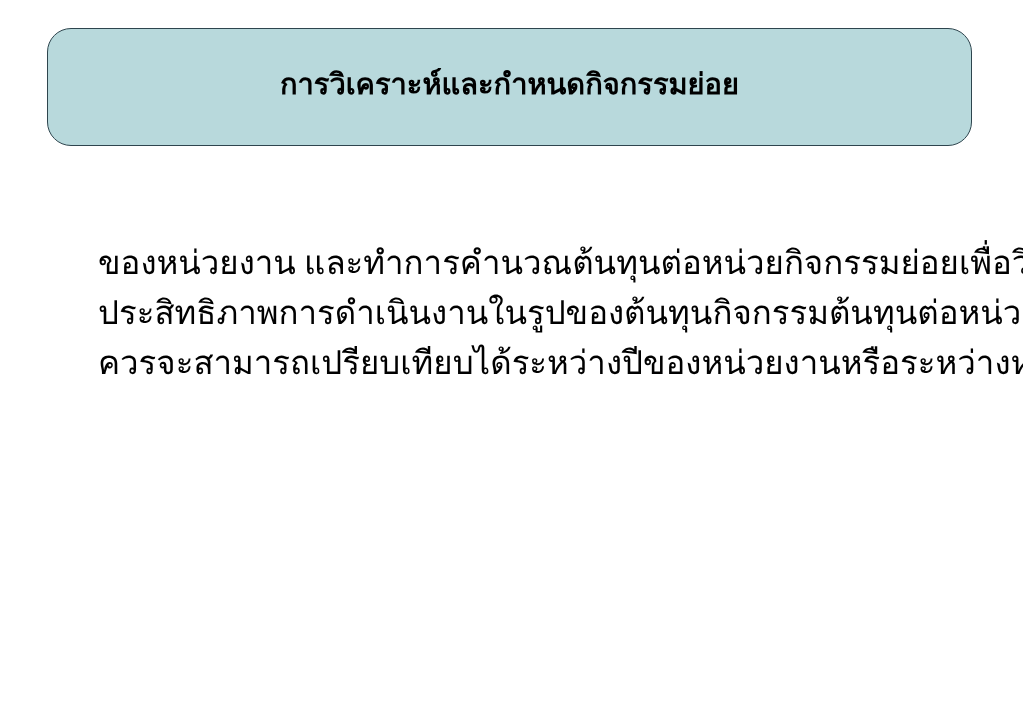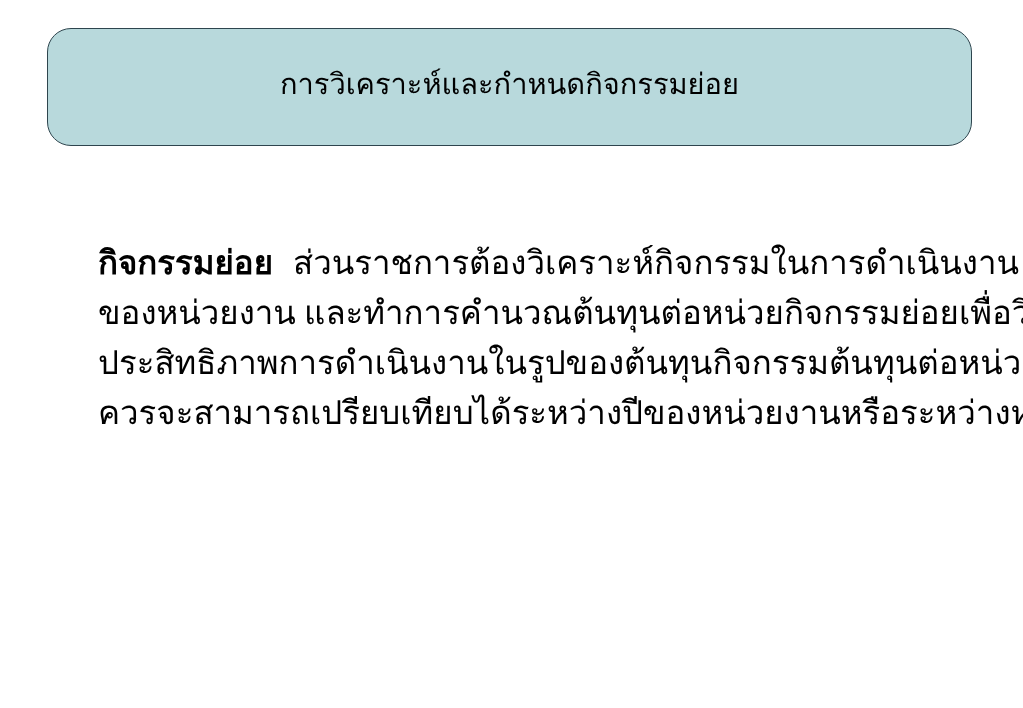--- a/index.html
+++ b/index.html
@@ -31,21 +31,21 @@
     height: 118px;
     background: var(--header-fill);
     border: 1.5px solid var(--header-border);
     border-radius: 24px;
     display: flex;
     align-items: center;
     justify-content: center;
   }
   .title {
     font-size: 29px;
-    font-weight: normal;
+    font-weight: bold;
     line-height: 1.2;
     text-align: center;
     padding-bottom: 6px;
   }
   .body-text {
     position: absolute;
     left: 98px;
     top: 238px;
     width: 868px;
     font-size: 33px;
@@ -72,21 +72,18 @@
 </head>
 <body>
 
 <div class="slide">
 
   <div class="title-box">
     <div class="title">การวิเคราะห์และกำหนดกิจกรรมย่อย</div>
   </div>
 
   <div class="body-text">
-    <div class="body-line">
-      <span class="lead">กิจกรรมย่อย</span><span class="rest">ส่วนราชการต้องวิเคราะห์กิจกรรมในการดำเนินงาน</span>
-    </div>
     <div class="body-line">ของหน่วยงาน และทำการคำนวณต้นทุนต่อหน่วยกิจกรรมย่อยเพื่อวิเคราะห์</div>
     <div class="body-line">ประสิทธิภาพการดำเนินงานในรูปของต้นทุนกิจกรรมต้นทุนต่อหน่วยกิจกรรม</div>
     <div class="body-line">ควรจะสามารถเปรียบเทียบได้ระหว่างปีของหน่วยงานหรือระหว่างหน่วยงาน</div>
   </div>
 
 </div>
 
 </body></html>

